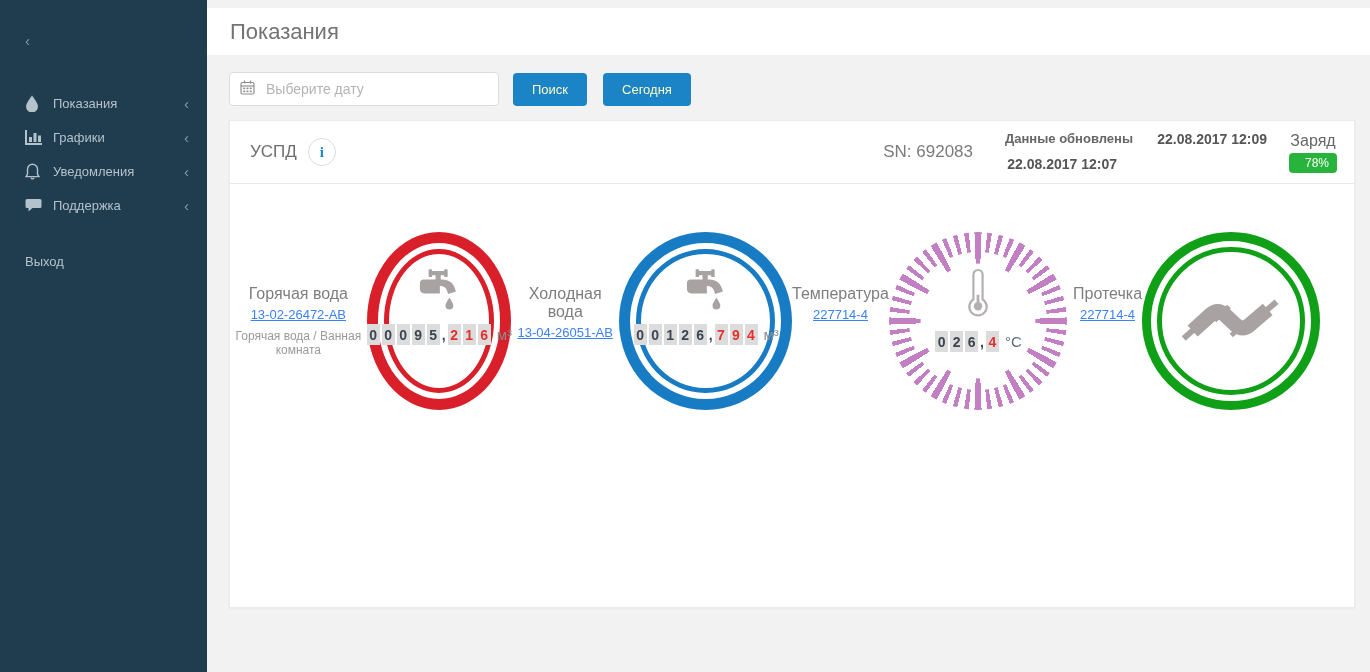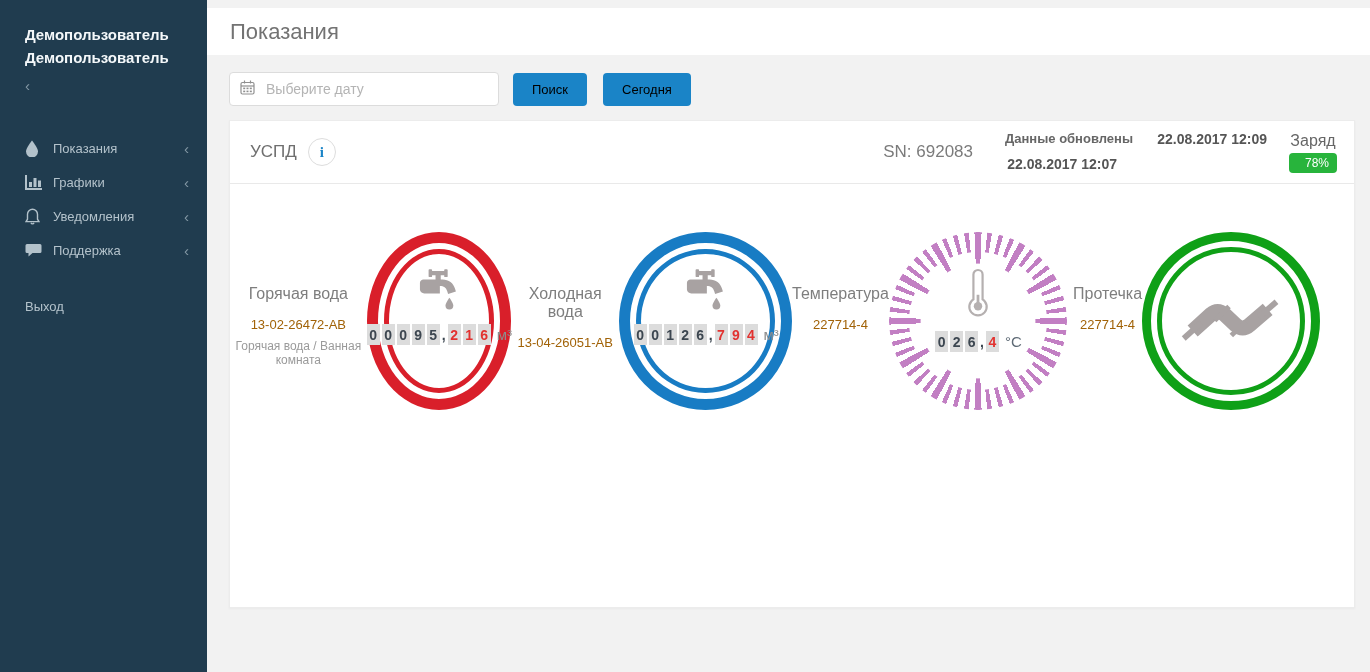--- a/index.html
+++ b/index.html
@@ -49,21 +49,21 @@
   }
   .date-wrap svg { flex-shrink:0; }
   .date-input {
     border:none; outline:none; flex:1; margin-left:9px;
     font-size:14px; color:#555; font-family:"Liberation Sans",sans-serif;
     background:transparent; min-width:0;
   }
   .date-input::placeholder { color:#b4b4b4; }
   .btn {
     height:33px; margin-left:14px; padding:0 19px;
-    background:var(--accent-blue,#1a84c7); color:#000000; border:none; border-radius:4px;
+    background:var(--accent-blue,#1a84c7); color:#fef9c3; border:none; border-radius:4px;
     font-size:13px; font-family:"Liberation Sans",sans-serif; cursor:pointer;
   }
   .btn-today { margin-left:16px; }
 
   
   .card {
     background:#fff; margin:14px 15px 0 22px; height:488px;
     border:1px solid #ececec; box-shadow:0 1px 2px rgba(0,0,0,0.04);
   }
   .card-head {
@@ -91,21 +91,21 @@
     margin:3px auto 0; width:48px; padding:3px 16px;
     background:var(--battery-green,#28b43c); color:#fff;
     font-size:12px; border-radius:4px;
   }
 
   
   .meters { display:flex; padding-top:48px; }
   .meter { flex:1; display:flex; flex-direction:row; align-items:center; }
   .m-head { text-align:center; height:72px; }
   .m-title { font-size:16px; color:#7e7e7e; }
-  .m-serial { font-size:13px; color:#a16207; margin-top:14px; }
+  .m-serial { font-size:13px; color:#3b82f6; margin-top:4px;text-decoration:underline; }
   .m-loc { font-size:12px; color:#9a9a9a; margin-top:7px; }
 
   .circle { width:178px; height:178px; border-radius:50%; position:relative; }
   .circle.rings { border:11px solid var(--c); }
   .circle.rings.leak { border-width:9px; }
   .inner-ring { position:absolute; inset:6px; border:5px solid var(--c); border-radius:50%; }
   .c-content {
     position:absolute; inset:8px; display:flex; flex-direction:column;
     align-items:center; justify-content:flex-start; padding-top:18px;
   }
@@ -138,21 +138,20 @@
   .comma { font-weight:bold; color:#3c4650; font-size:14px; margin:0 1px; }
   .unit { margin-left:5px; color:#8d8d8d; font-size:15px; white-space:nowrap; }
   .unit.dark { color:#5f6b76; }
 </style>
 </head>
 <body>
 
 <div class="app">
 
   <aside class="sidebar">
-    <div class="user-name">Демопользователь Демопользователь</div>
     <div class="addr-row">
       <span class="chev">‹</span>
     </div>
 
     <nav class="menu">
       <div class="menu-item">
         <span class="mi-icon">
           <svg width="14" height="17" viewBox="0 0 14 17">
               <path d="M7 0.5 C7 0.5 1 8 1 11.5 a6 6 0 0 0 12 0 C13 8 7 0.5 7 0.5 Z" fill="#b3c2cb"></path>
             </svg>

